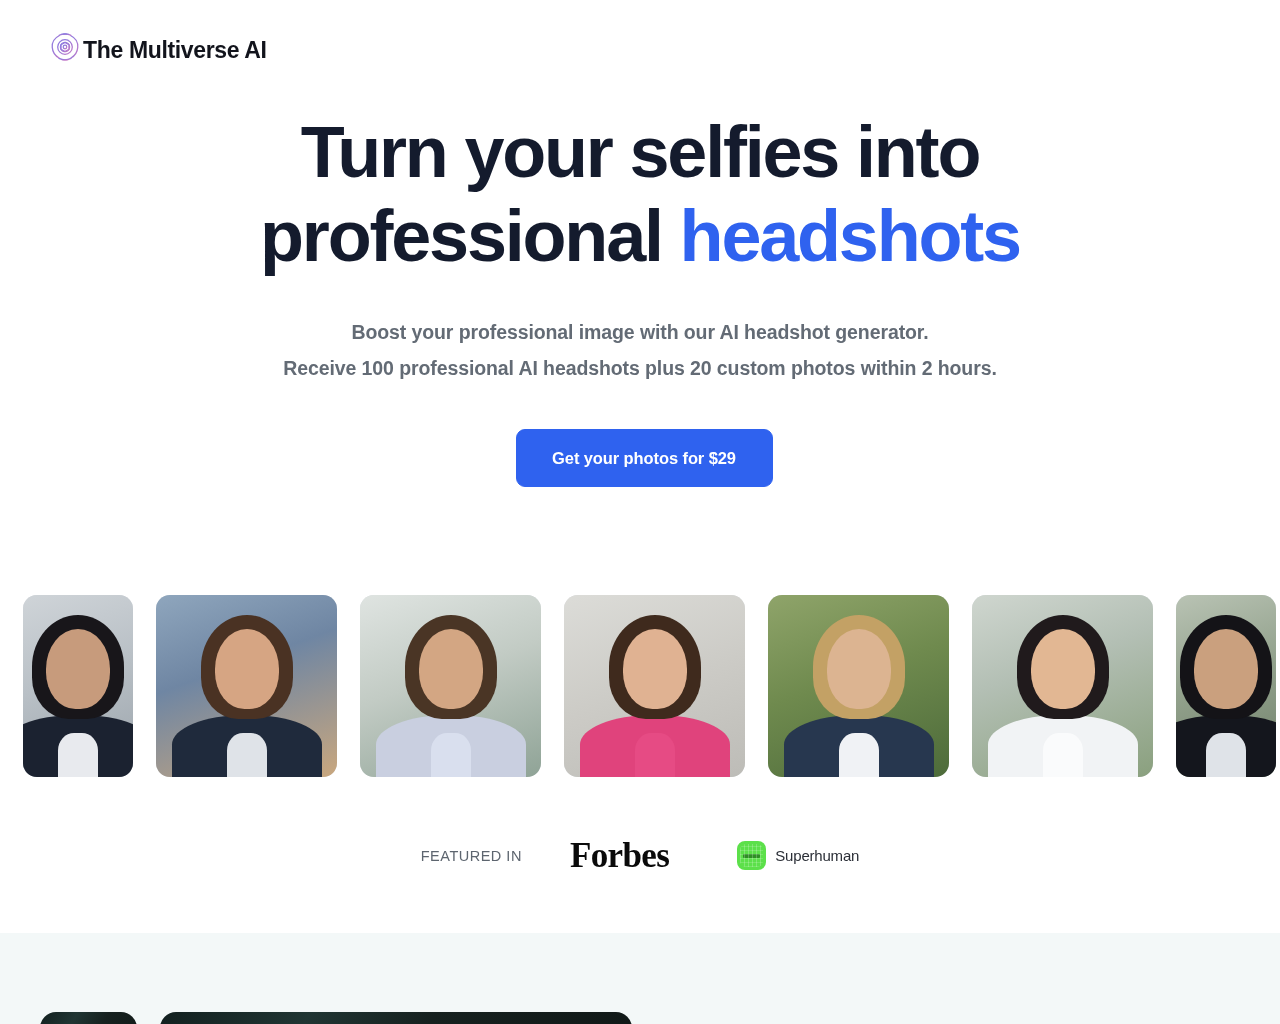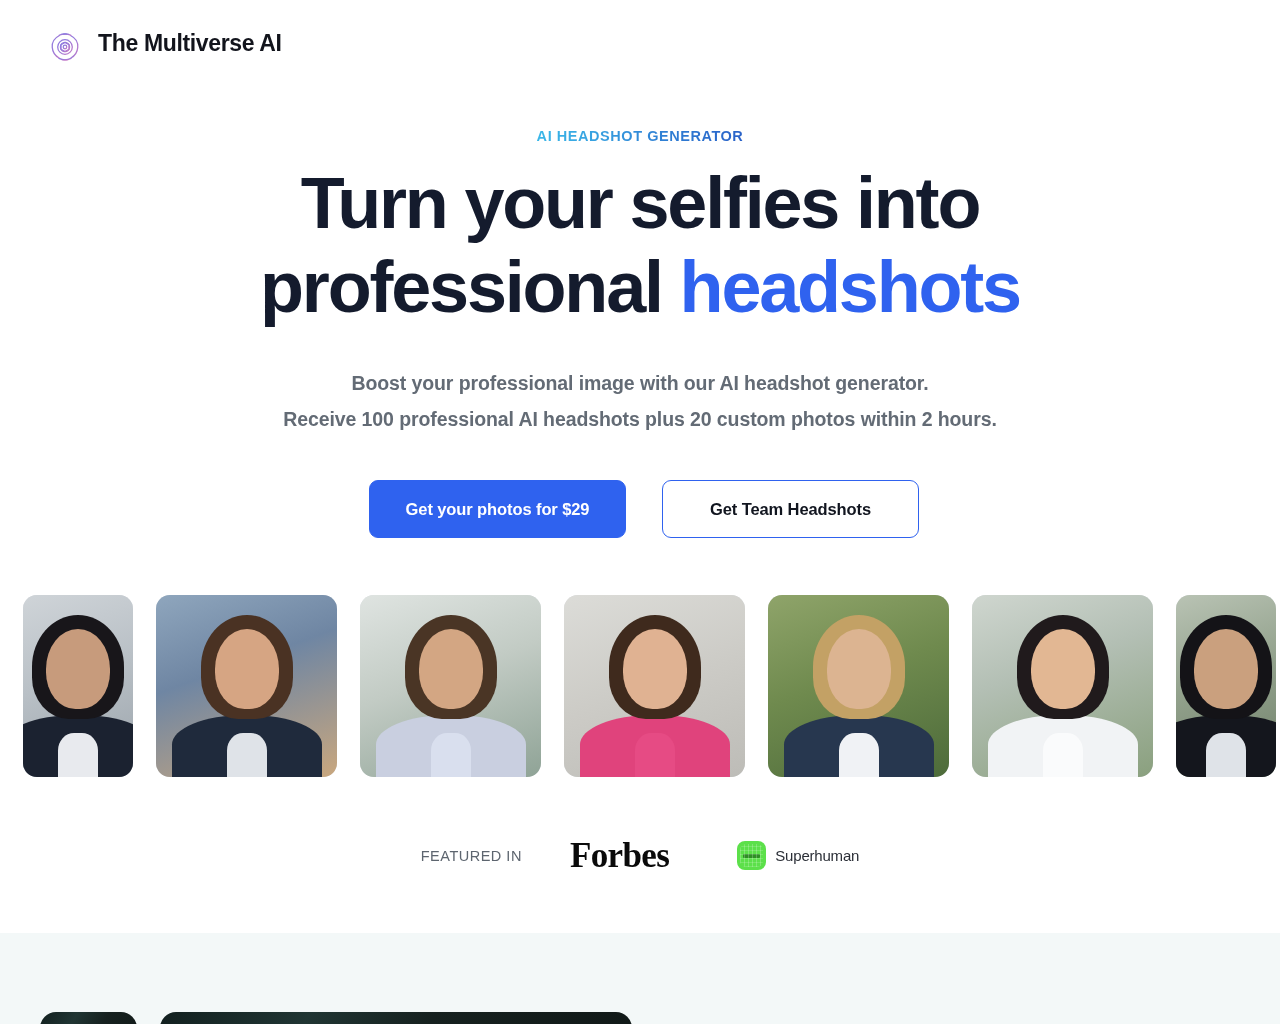--- a/index.html
+++ b/index.html
@@ -28,22 +28,22 @@
     width: 1280px;
     height: 94px;
     display: flex;
     align-items: center;
     padding: 0 48px;
     background: #ffffff;
   }
 
   .brand {
     display: flex;
-    align-items: flex-start;
-    gap: 16px;
+    align-items: flex-end;
+    gap: 1px;
     cursor: pointer;
   }
 
   .brand-mark {
     width: 34px;
     height: 34px;
     display: block;
     flex: 0 0 34px;
   }
 
@@ -323,37 +323,33 @@
           <circle cx="20" cy="20" r="5.4"></circle>
           <path d="M20 14.6 L24.7 17.3 L24.7 22.7 L20 25.4 L15.3 22.7 L15.3 17.3 Z"></path>
           <circle cx="20" cy="20" r="2.1"></circle>
         </g>
       </svg>
       <span class="brand-name">The Multiverse AI</span>
     </div>
   </header>
 
   <section class="hero">
-    <div>
-      <span class="eyebrow">AI HEADSHOT GENERATOR</span>
-    </div>
 
     <h1 class="headline">
       <span>Turn your selfies into</span><br>
       <span>professional </span><span class="accent">headshots</span>
     </h1>
 
     <p class="subhead">
       <span>Boost your professional image with our AI headshot generator.</span><br>
       <span>Receive 100 professional AI headshots plus 20 custom photos within 2 hours.</span>
     </p>
 
     <div class="cta-row">
       <button class="btn btn-primary">Get your photos for $29</button>
-      <button class="btn btn-secondary">Get Team Headshots</button>
     </div>
   </section>
 
   <div class="photo-strip" id="photo-strip">
       <div class="photo-card clip-left">
         <div class="bg" style="background: linear-gradient(160deg, rgb(207, 212, 216) 0%, rgb(185, 192, 198) 45%, rgb(154, 163, 170) 100%);"></div>
         <div class="body" style="background: rgb(27, 34, 48); width: 150px; height: 62px;"></div>
         <div class="shirt" style="background: rgb(232, 234, 238); width: 40px; height: 44px;"></div>
         <div class="hair" style="background: rgb(24, 22, 26); width: 92px; height: 104px; left: 50%; top: 20px; margin-left: -46px;"></div>
         <div class="face" style="background: rgb(199, 155, 124); width: 64px; height: 80px; left: 50%; top: 34px; margin-left: -32px;"></div>

